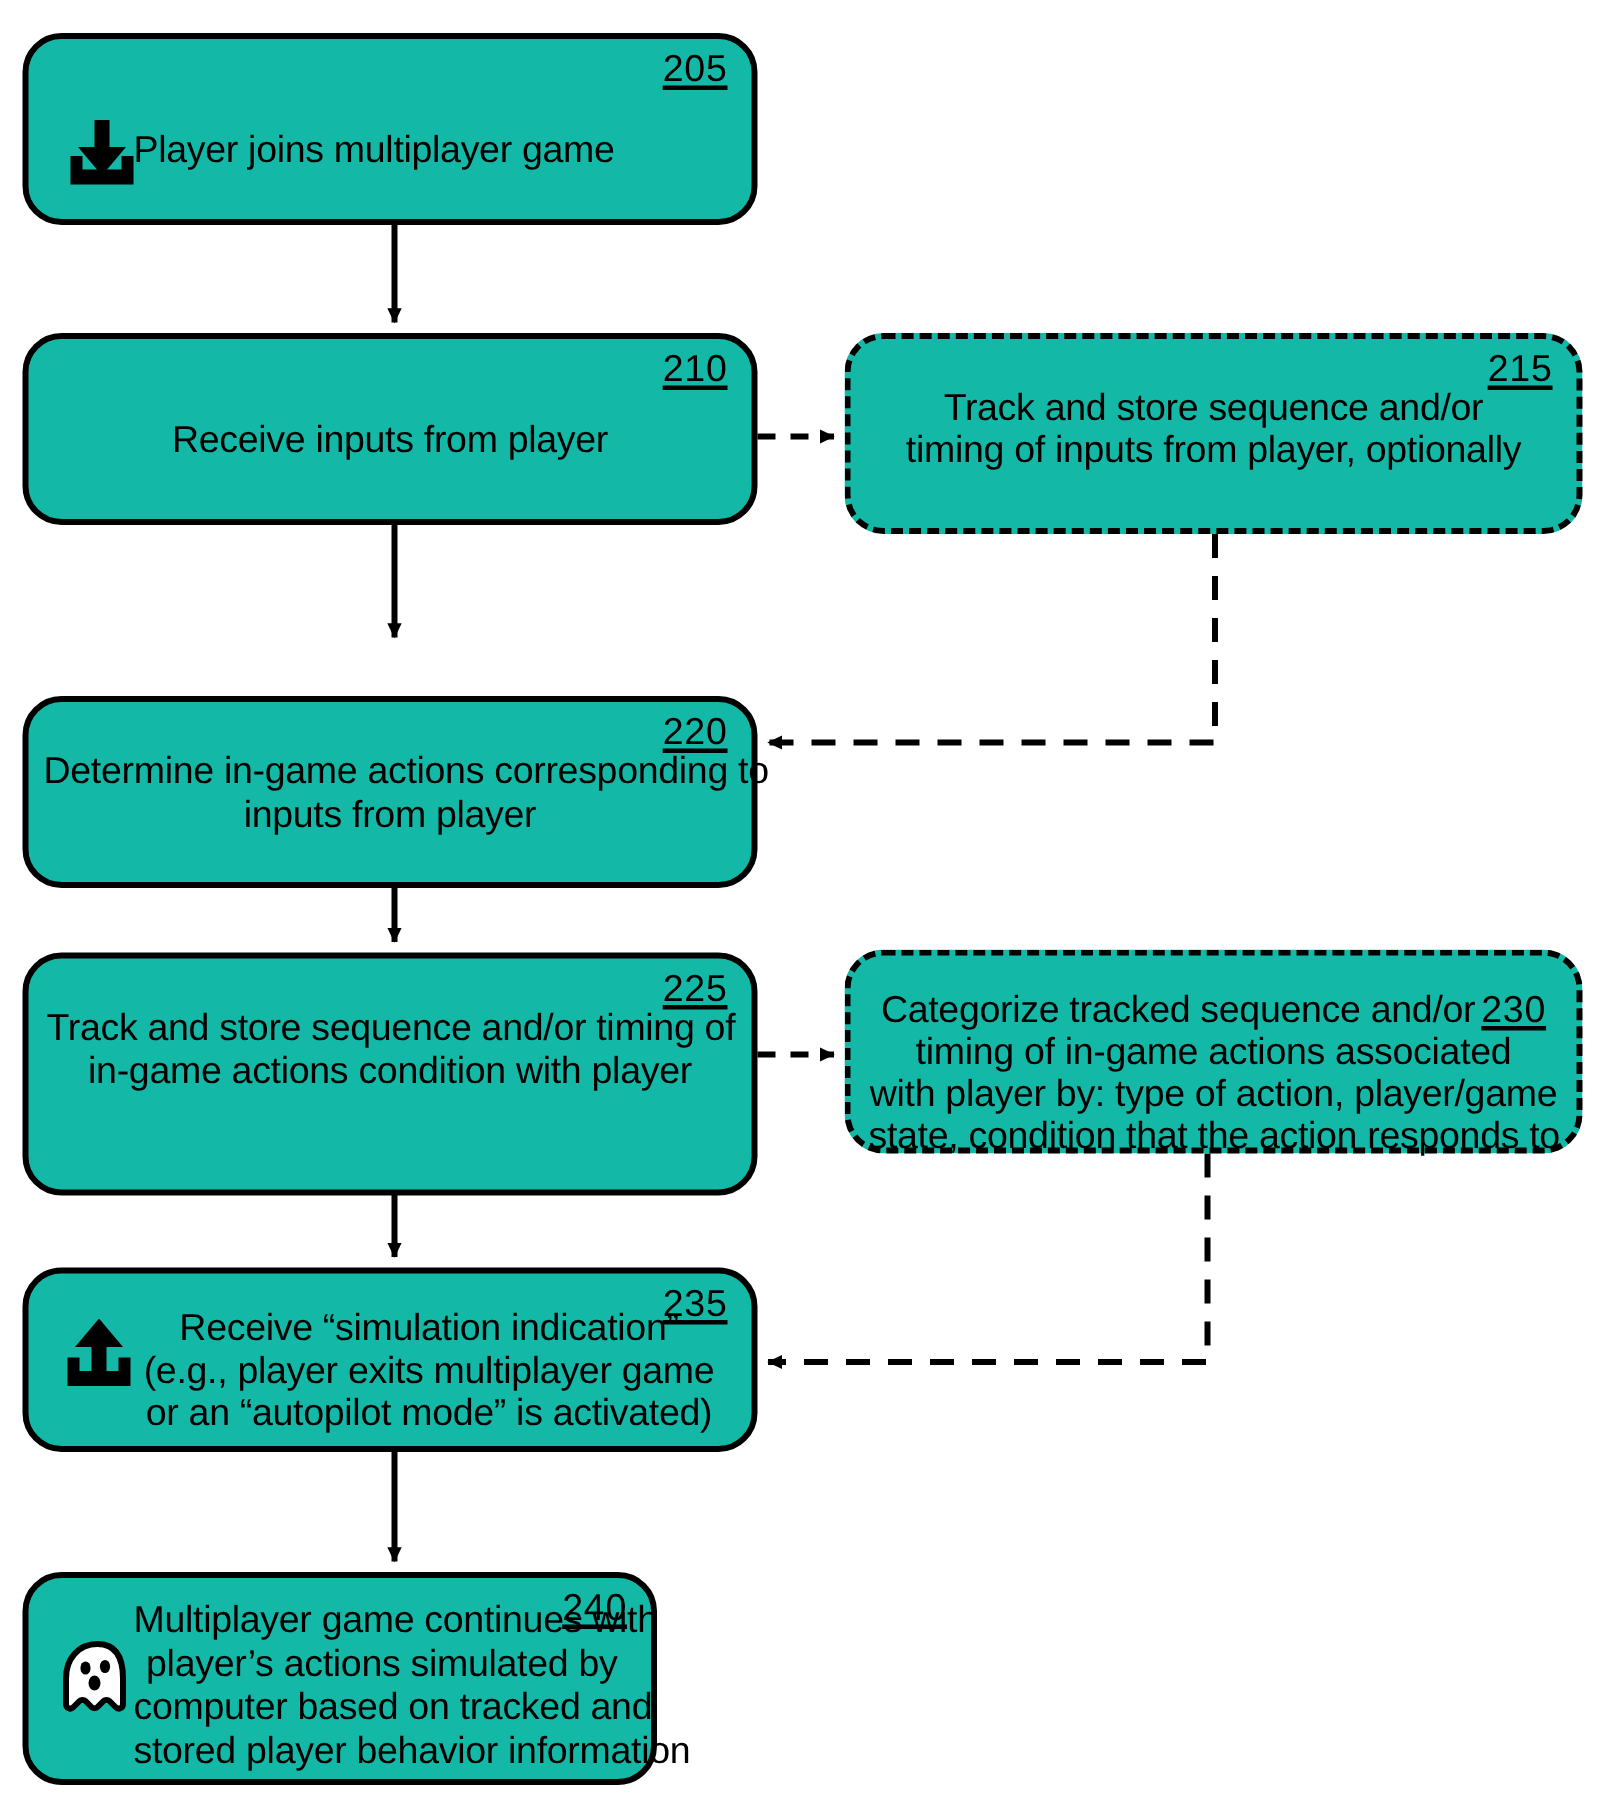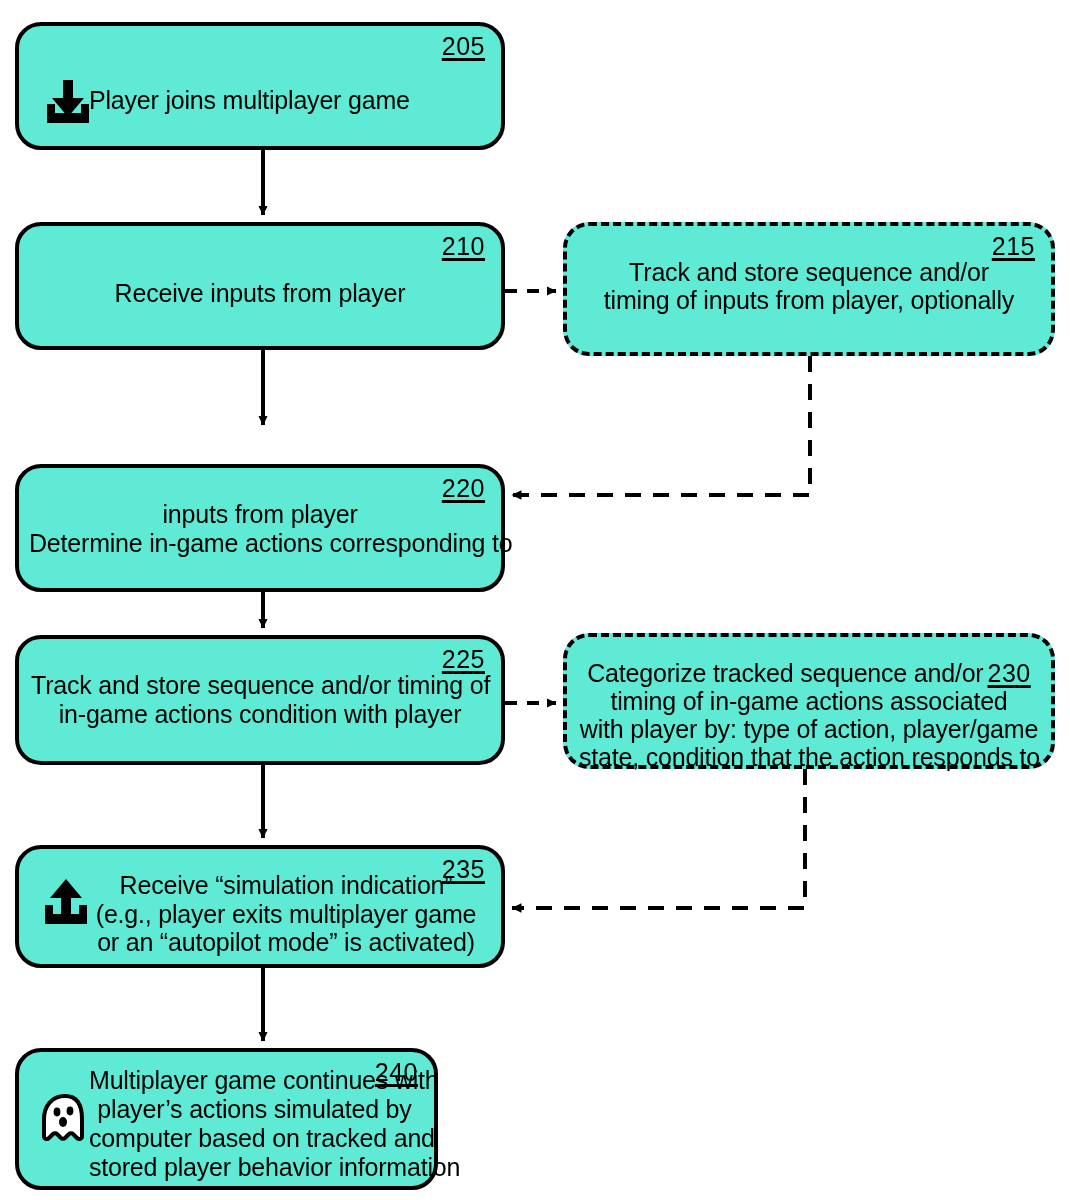--- a/index.html
+++ b/index.html
@@ -2,41 +2,41 @@
 <html><head>
 <meta charset="utf-8">
 <style>
   html,body{margin:0;padding:0;background:#ffffff;}
   body{width:1070px;height:1200px;position:relative;
        font-family:"Liberation Sans","DejaVu Sans",sans-serif;color:#000;}
   #canvas{position:absolute;left:0;top:0;width:1070px;height:1200px;overflow:hidden;}
 
   .svg-layer{position:absolute;left:0;top:0;width:1070px;height:1200px;pointer-events:none;}
 
-  .node{position:absolute;box-sizing:border-box;background:#5eead4;}
+  .node{position:absolute;box-sizing:border-box;background:#14b8a6;}
   .node.solid{border:4px solid #000;border-radius:26px;}
   .node.dashed{border:4px dashed #000;border-radius:26px;}
 
   .ref{position:absolute;top:8px;right:16px;font-size:25px;line-height:1;
        text-decoration:underline;text-underline-offset:3px;
        text-decoration-thickness:2.5px;letter-spacing:0.5px;}
   .ref.inline-ref{position:static;display:inline-block;margin-left:4px;
        vertical-align:baseline;}
 
   .body-text{position:absolute;left:0;right:0;text-align:center;
        font-size:25px;line-height:1.14;letter-spacing:-0.2px;}
 
   .ico{position:absolute;display:block;}
 
   
   #n205{left:15px;  top:22px;   width:490px; height:128px;}
   #n210{left:15px;  top:222px;  width:490px; height:128px;}
   #n215{left:563px; top:222px;  width:492px; height:134px;}
   #n220{left:15px;  top:432px;  width:490px; height:128px;margin-top:32px;}
-  #n225{left:15px;  top:635px;  width:490px; height:130px;}
+  #n225{left:15px;  top:635px;  width:490px; height:162px;}
   #n230{left:563px; top:633px;  width:492px; height:136px;}
   #n235{left:15px;  top:845px;  width:490px; height:123px;}
   #n240{left:15px;  top:1048px; width:423px; height:142px;}
 
   
   #t205{top:60px;  left:70px;  right:30px; text-align:left;}
   #t210{top:53px;}
   #t215{top:32px;  left:14px;  right:14px;}
   #t220{top:32px;  left:10px;  right:10px;}
   #t225{top:32px;  left:12px;  right:12px;}
@@ -119,22 +119,22 @@
     <span class="ref">215</span>
     <div class="body-text" id="t215">
       <div class="line">Track and store sequence and/or</div>
       <div class="line">timing of inputs from player, optionally</div>
     </div>
   </div>
 
   <div class="node solid" id="n220">
     <span class="ref">220</span>
     <div class="body-text" id="t220">
+      <div class="line">Determine in-game actions corresponding to</div>
       <div class="line">inputs from player</div>
-      <div class="line">Determine in-game actions corresponding to</div>
     </div>
   </div>
 
   <div class="node solid" id="n225">
     <span class="ref">225</span>
     <div class="body-text" id="t225">
       <div class="line">Track and store sequence and/or timing of</div>
       <div class="line">in-game actions condition with player</div>
     </div>
   </div>

